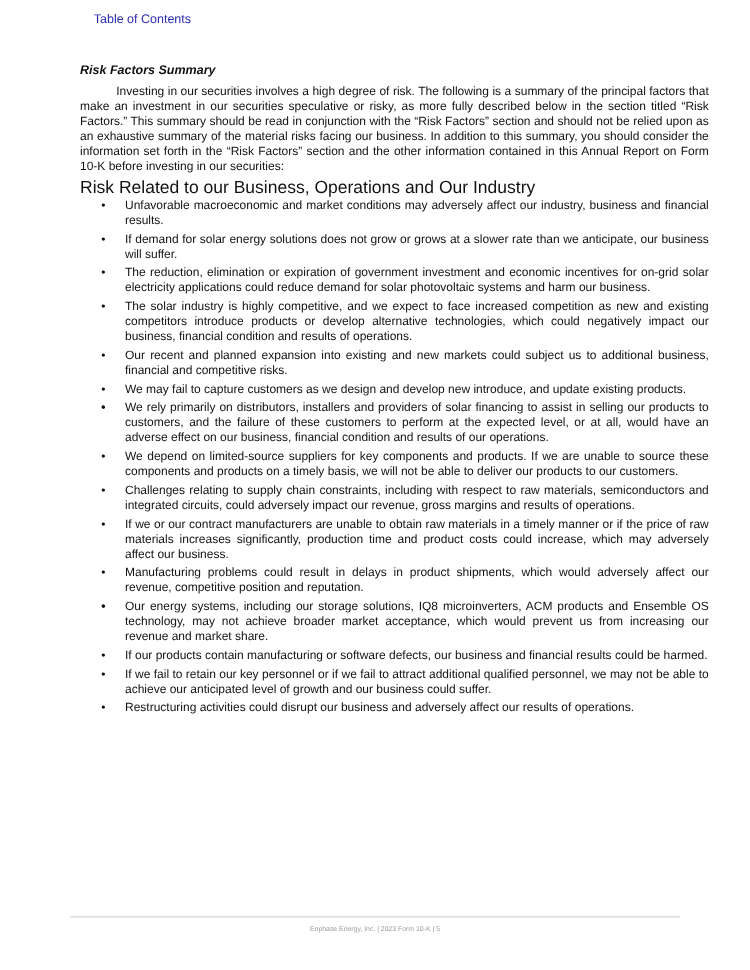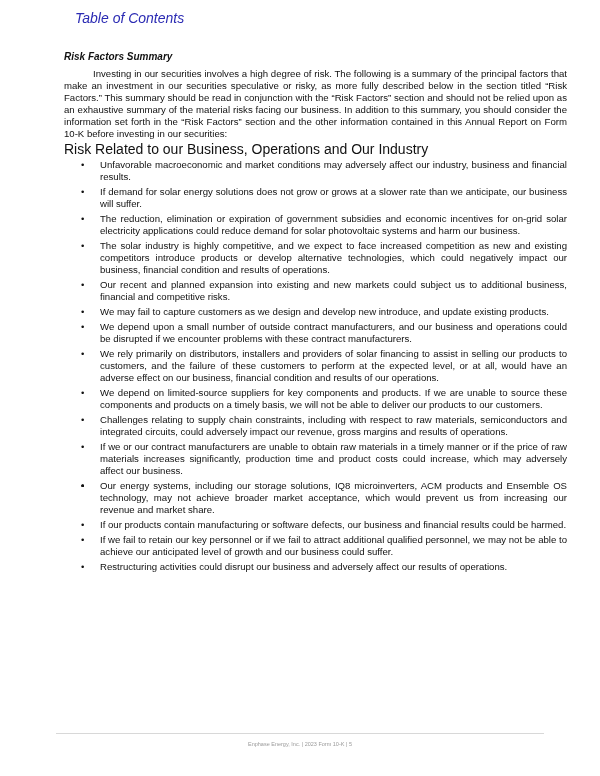--- a/index.html
+++ b/index.html
@@ -12,22 +12,21 @@
     height: 776px;
     position: relative;
     overflow: hidden;
     font-family: "Liberation Sans", sans-serif;
     color: #111111;
   }
   .toc-link {
     position: absolute;
     left: 75px;
     top: 10px;
-    font-size: 14px;
-    font-style: italic;
+    font-size: 10px;
     color: #2b2bb3;
     text-decoration: none;
     cursor: pointer;
   }
   .content {
     position: absolute;
     left: 64px;
     top: 50px;
     width: 503px;
   }
@@ -91,30 +90,30 @@
 
 <a class="toc-link">Table of Contents</a>
 
 <div class="content">
   <div class="section-title">Risk Factors Summary</div>
   <p class="intro">Investing in our securities involves a high degree of risk. The following is a summary of the principal factors that make an investment in our securities speculative or risky, as more fully described below in the section titled “Risk Factors.” This summary should be read in conjunction with the “Risk Factors” section and should not be relied upon as an exhaustive summary of the material risks facing our business. In addition to this summary, you should consider the information set forth in the “Risk Factors” section and the other information contained in this Annual Report on Form 10-K before investing in our securities:</p>
   <div class="subsection-title">Risk Related to our Business, Operations and Our Industry</div>
   <ul class="risk-list">
     <li><span class="bullet">•</span><span>Unfavorable macroeconomic and market conditions may adversely affect our industry, business and financial results.</span></li>
     <li><span class="bullet">•</span><span>If demand for solar energy solutions does not grow or grows at a slower rate than we anticipate, our business will suffer.</span></li>
-    <li><span class="bullet">•</span><span>The reduction, elimination or expiration of government subsidies and economic incentives for on-grid solar electricity applications could reduce demand for solar photovoltaic systems and harm our business.</span></li>
+    <li><span class="bullet">•</span><span>The reduction, elimination or expiration of government investment and economic incentives for on-grid solar electricity applications could reduce demand for solar photovoltaic systems and harm our business.</span></li>
     <li><span class="bullet">•</span><span>The solar industry is highly competitive, and we expect to face increased competition as new and existing competitors introduce products or develop alternative technologies, which could negatively impact our business, financial condition and results of operations.</span></li>
     <li><span class="bullet">•</span><span>Our recent and planned expansion into existing and new markets could subject us to additional business, financial and competitive risks.</span></li>
     <li><span class="bullet">•</span><span>We may fail to capture customers as we design and develop new introduce, and update existing products.</span></li>
-    <li><span class="bullet">•</span><span>We depend upon a small number of outside contract manufacturers, and our business and operations could be disrupted if we encounter problems with these contract manufacturers.</span></li>
+    <li><span class="bullet">•</span></li>
     <li><span class="bullet">•</span><span>We rely primarily on distributors, installers and providers of solar financing to assist in selling our products to customers, and the failure of these customers to perform at the expected level, or at all, would have an adverse effect on our business, financial condition and results of our operations.</span></li>
     <li><span class="bullet">•</span><span>We depend on limited-source suppliers for key components and products. If we are unable to source these components and products on a timely basis, we will not be able to deliver our products to our customers.</span></li>
     <li><span class="bullet">•</span><span>Challenges relating to supply chain constraints, including with respect to raw materials, semiconductors and integrated circuits, could adversely impact our revenue, gross margins and results of operations.</span></li>
     <li><span class="bullet">•</span><span>If we or our contract manufacturers are unable to obtain raw materials in a timely manner or if the price of raw materials increases significantly, production time and product costs could increase, which may adversely affect our business.</span></li>
-    <li><span class="bullet">•</span></li>
+    <li><span class="bullet">•</span><span>Manufacturing problems could result in delays in product shipments, which would adversely affect our revenue, competitive position and reputation.</span></li>
     <li><span class="bullet">•</span></li>
     <li><span class="bullet">•</span><span>Our energy systems, including our storage solutions, IQ8 microinverters, ACM products and Ensemble OS technology, may not achieve broader market acceptance, which would prevent us from increasing our revenue and market share.</span></li>
     <li><span class="bullet">•</span><span>If our products contain manufacturing or software defects, our business and financial results could be harmed.</span></li>
     <li><span class="bullet">•</span><span>If we fail to retain our key personnel or if we fail to attract additional qualified personnel, we may not be able to achieve our anticipated level of growth and our business could suffer.</span></li>
     <li><span class="bullet">•</span><span>Restructuring activities could disrupt our business and adversely affect our results of operations.</span></li>
   </ul>
 </div>
 
 <div class="footer-rule"></div>
 <div class="footer-text">Enphase Energy, Inc. | 2023 Form 10-K | 5</div>

